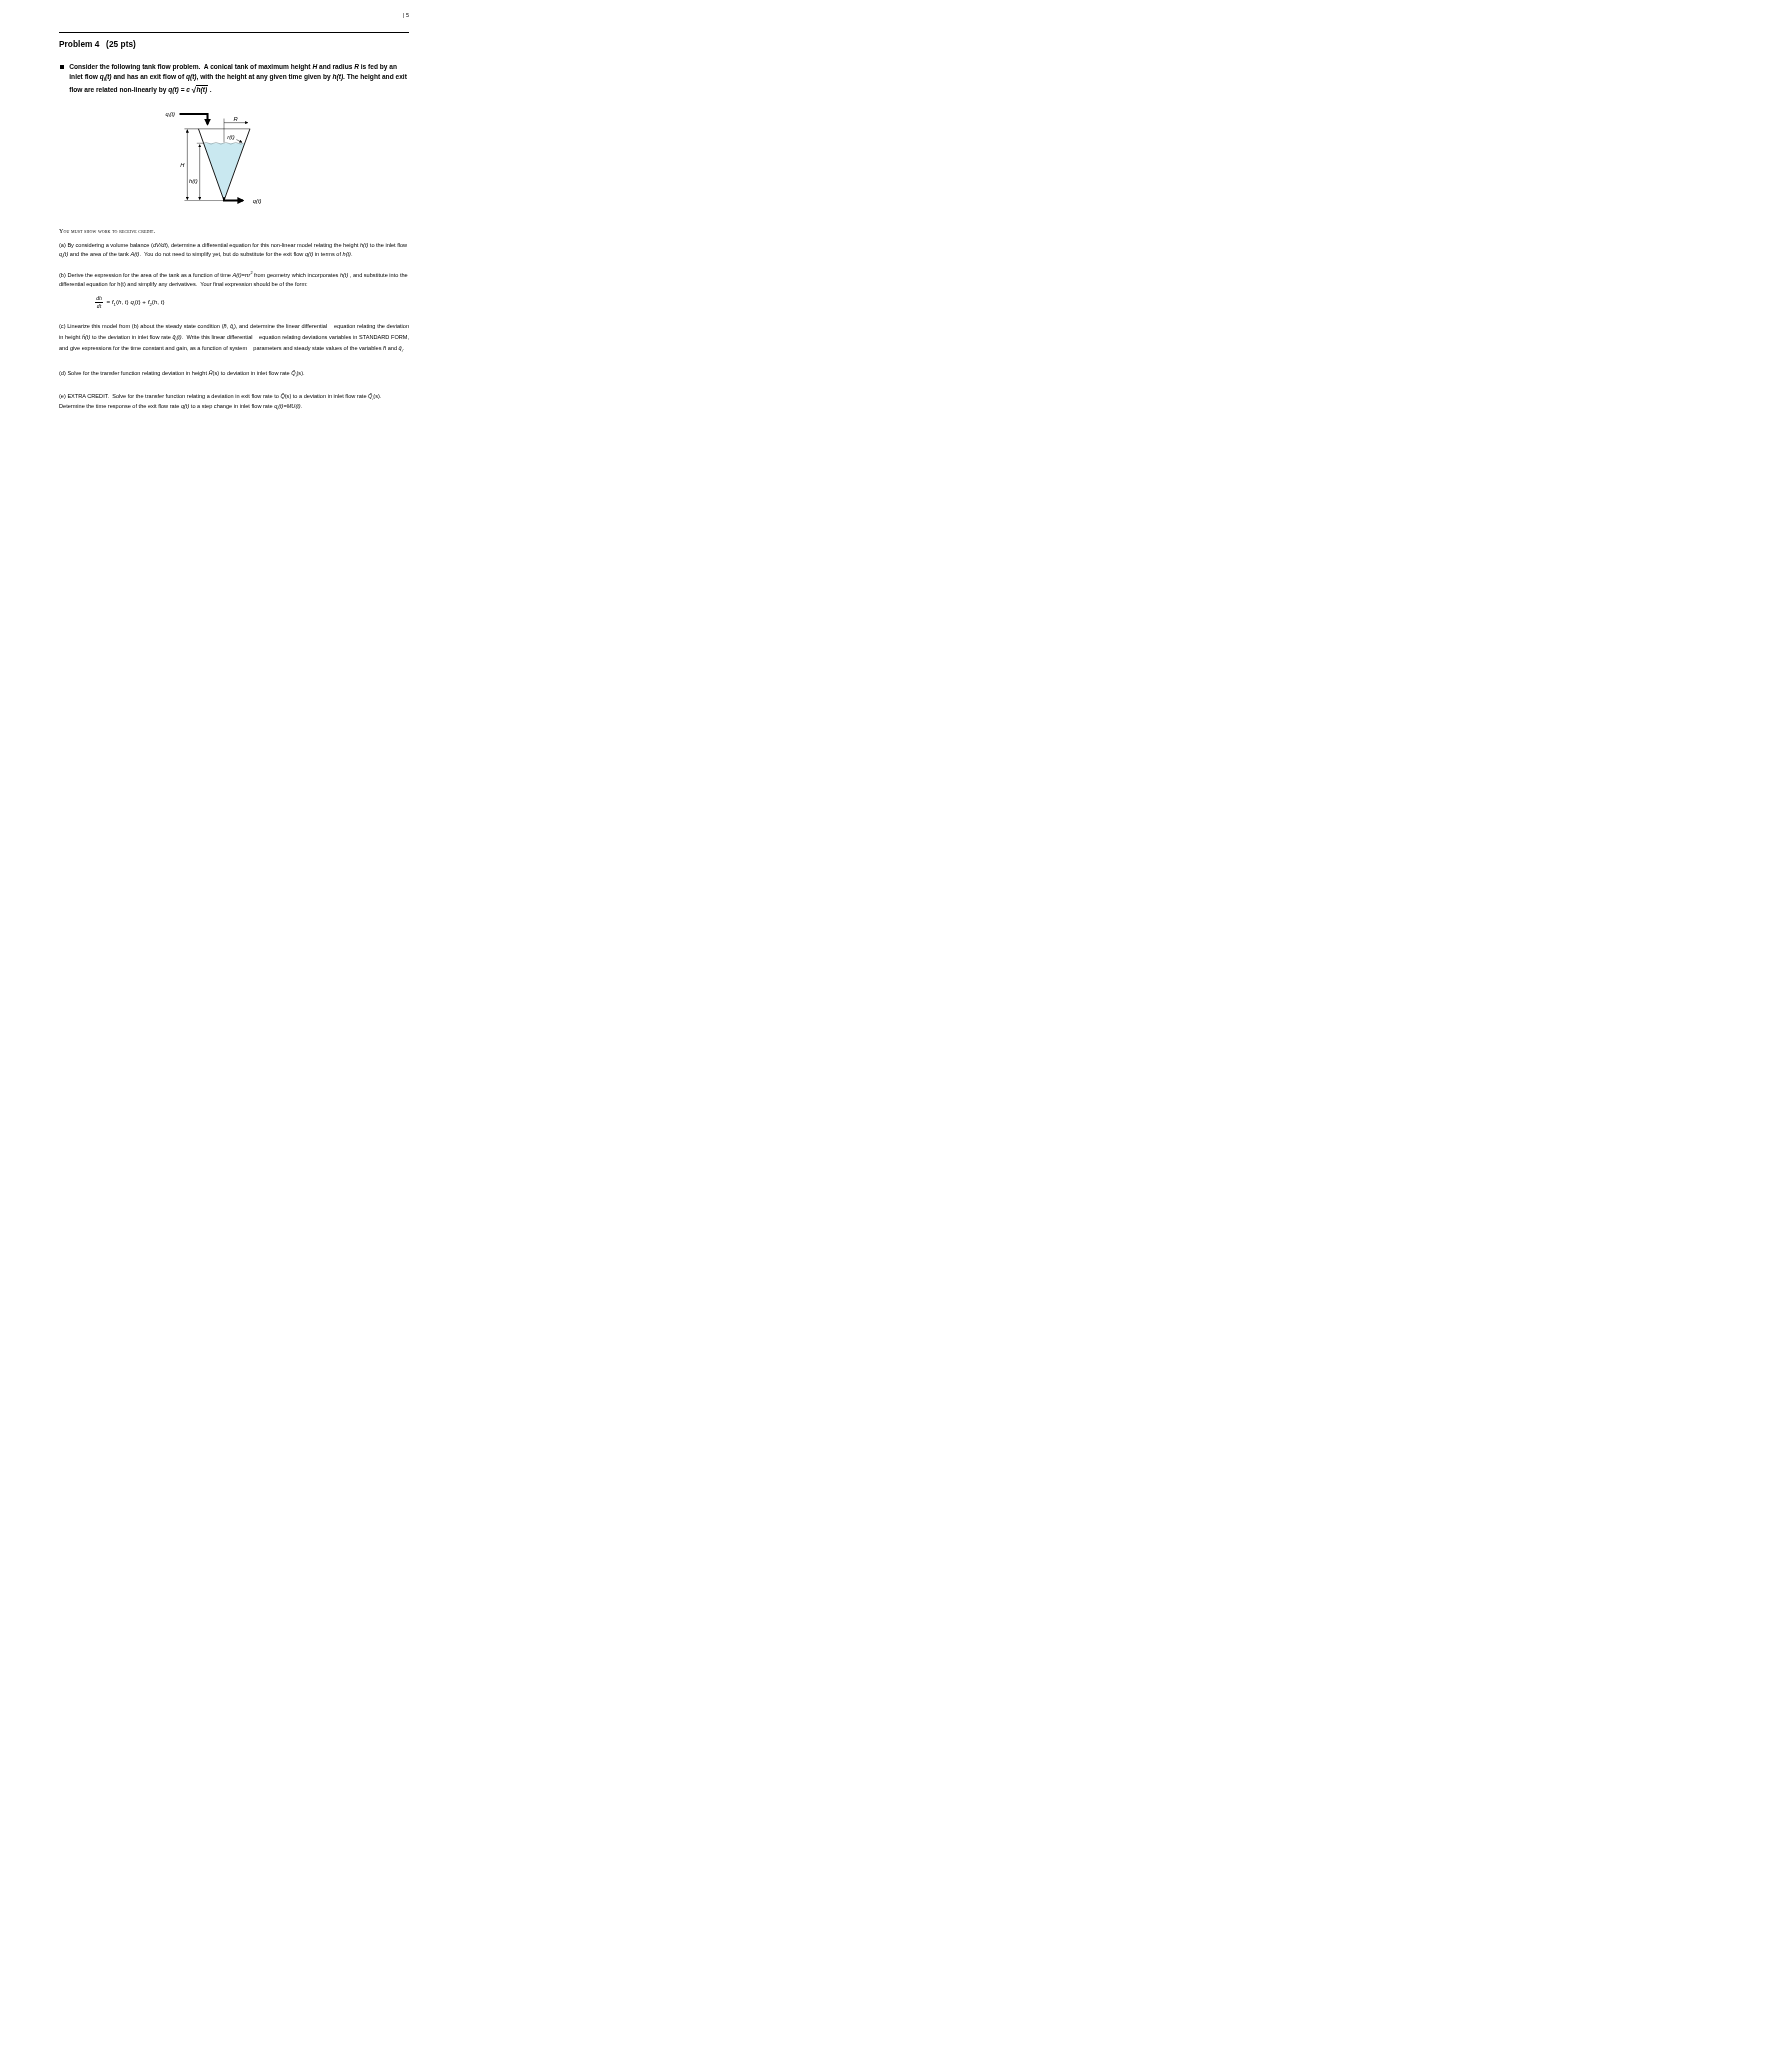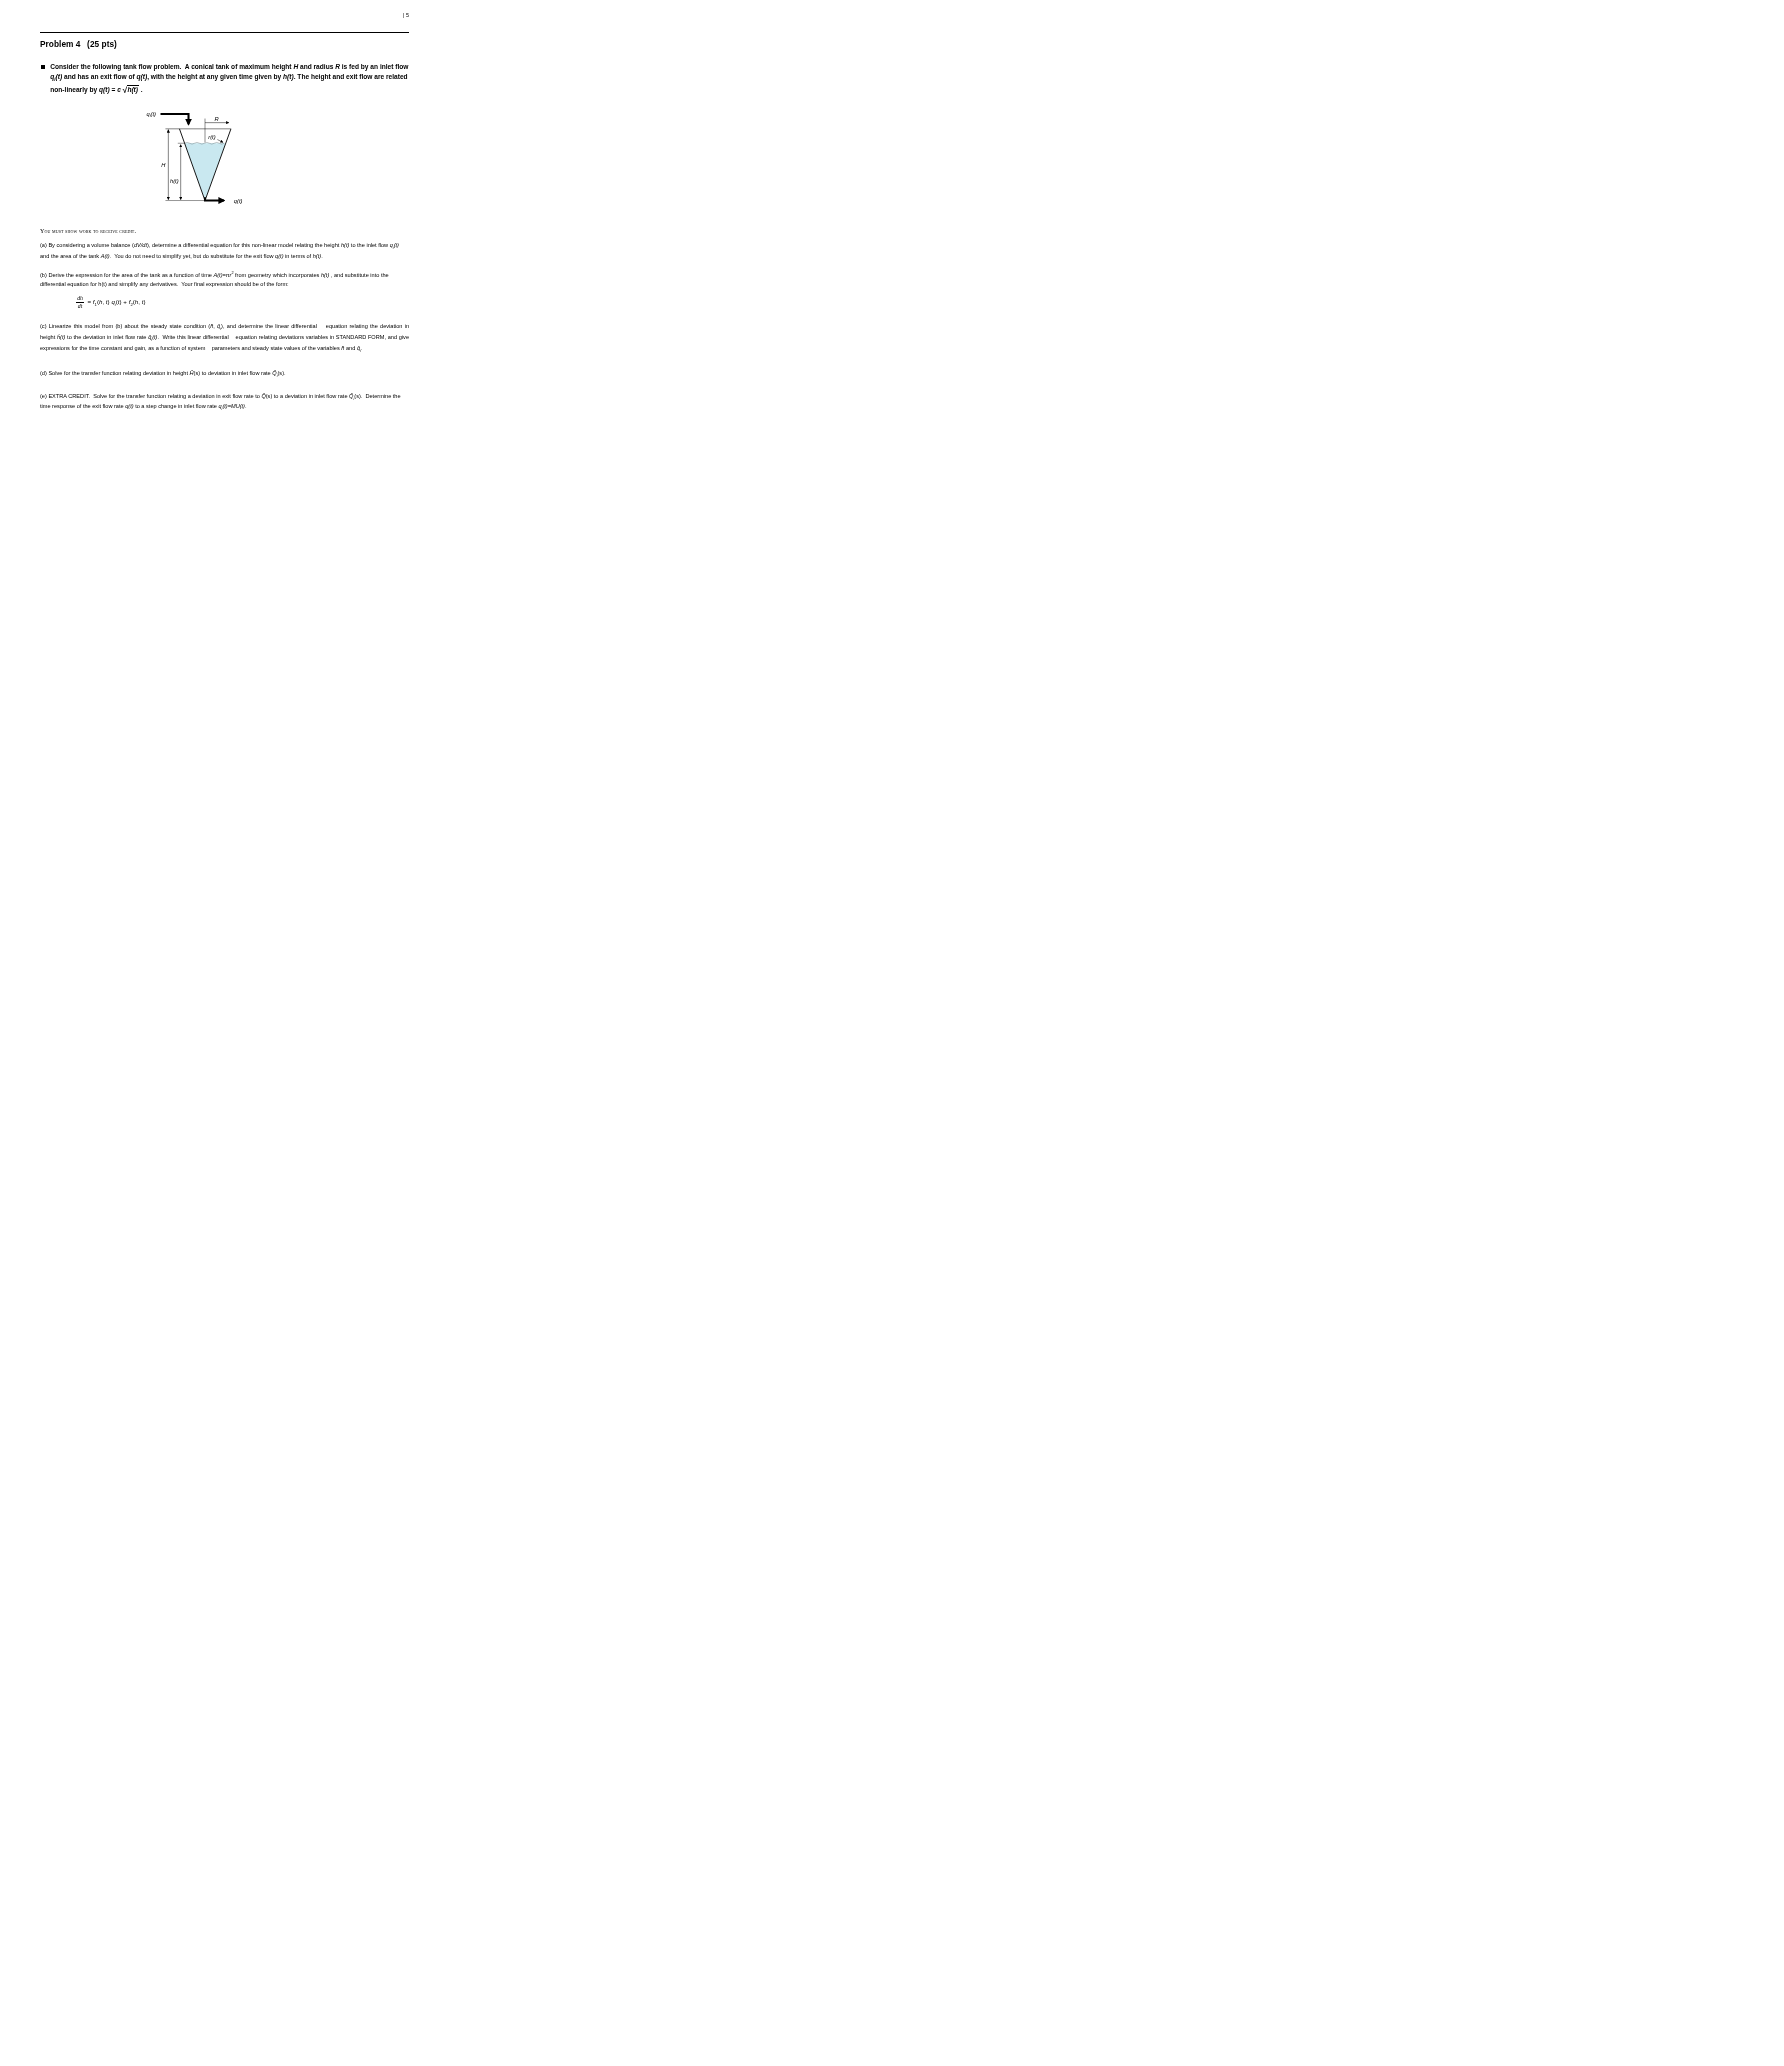--- a/index.html
+++ b/index.html
@@ -12,21 +12,21 @@
     color:#000;
     overflow:hidden;
   }
   .page-number{
     position:absolute;
     top:12.4px;
     right:37px;
     font-size:5.4px;
     color:#000;
   }
-  .content{padding:32px 37px 0 40px;}
+  .content{padding:32px 37px 0 59px;}
   .rule{border:none;border-top:1.1px solid #000;margin:0;}
   h1.title{
     font-size:8.3px;
     font-weight:700;
     margin:5.8px 0 0 0;
     letter-spacing:0.04px;
   }
   .title .points{margin-left:6.6px;}
   .statement{display:flex;margin-top:13.2px;}
   .bullet{

